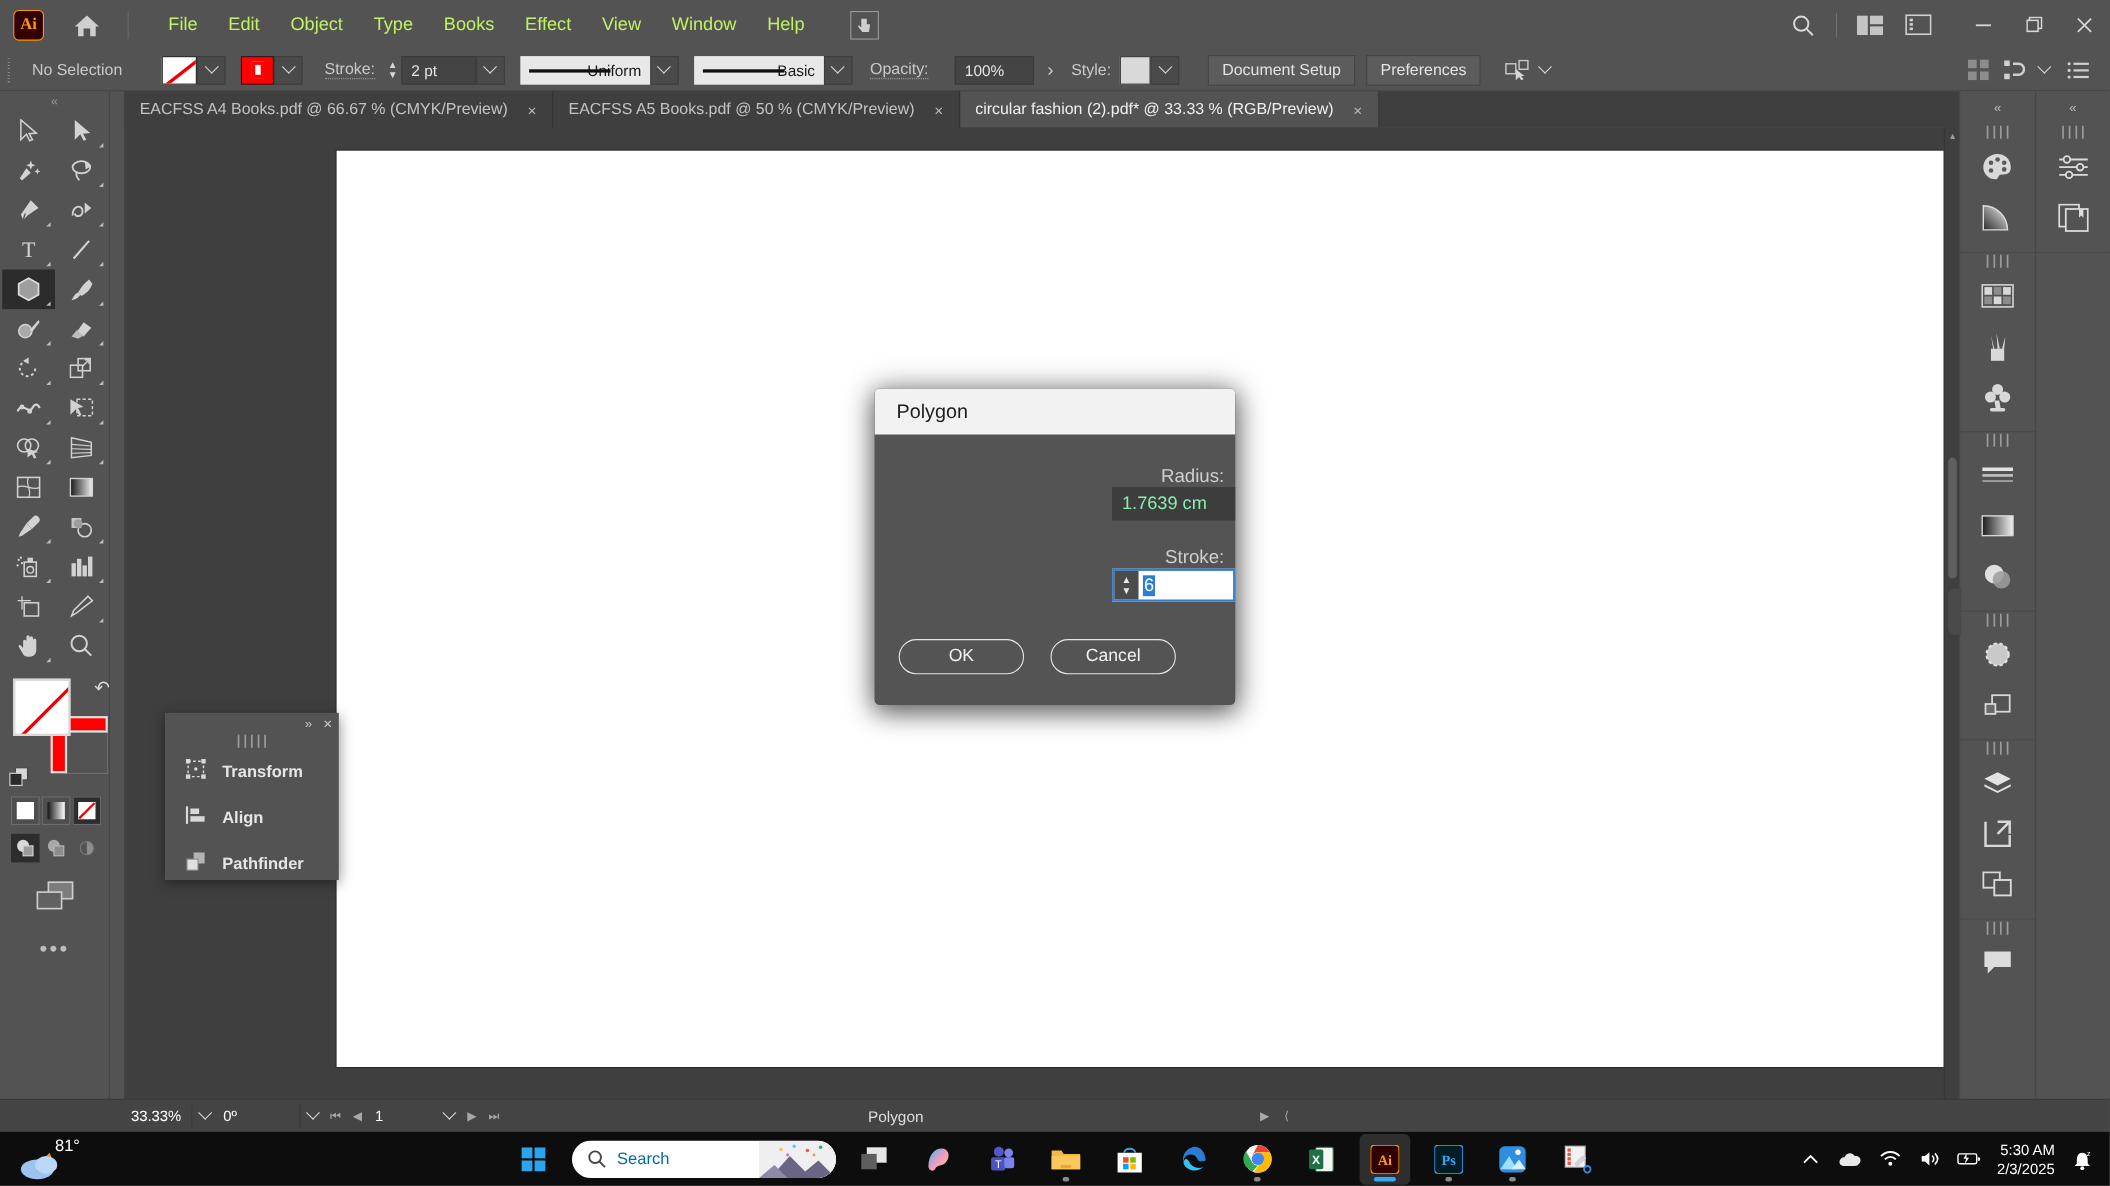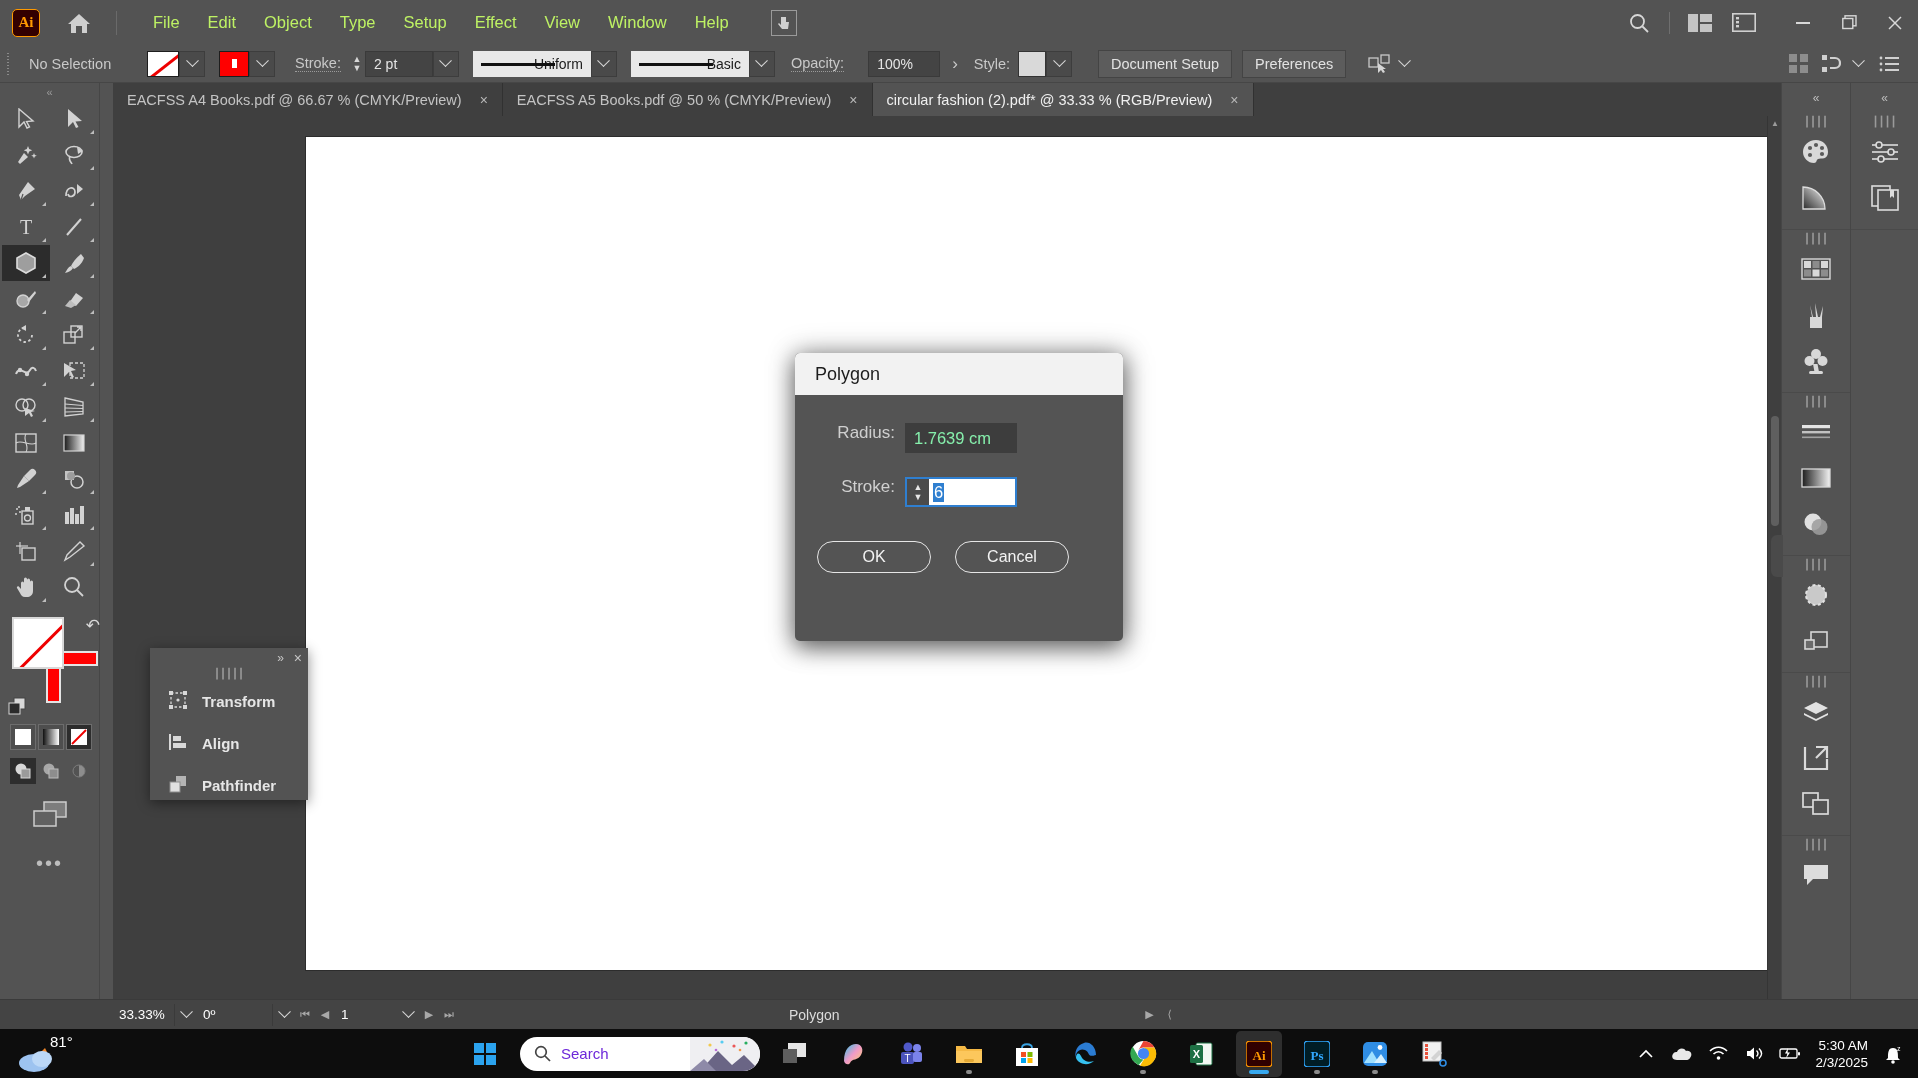--- a/index.html
+++ b/index.html
@@ -227,21 +227,21 @@
   }
   #dialog {
     position:absolute; left:795px; top:353px; width:328px; height:288px;
     background:#545454; border-radius:5px; overflow:hidden;
     box-shadow:0 6px 22px rgba(0,0,0,.5);
   }
   #dlg-title {
     height:42px; background:#f2f2f2; color:#1d1d1d; font-size:18px;
     display:flex; align-items:center; padding-left:20px;
   }
-  .dlg-row { display:flex; align-items:flex-start; margin-top:0; }
+  .dlg-row { display:flex; align-items:flex-end; margin-top:0;flex-direction:column; }
   #row-radius { margin-top:28px; padding-left:22px; }
   #row-sides  { margin-top:24px; padding-left:22px; }
   .dlg-label { color:#cfcfcf; font-size:17px; width:78px; text-align:right; margin-right:10px; }
   #radius-input {
     width:112px; height:30px; background:#3d3d3d; border:1px solid #3d3d3d;
     color:#86efac; font-size:16.5px; display:flex; align-items:center; padding-left:8px;
   }
   #sides-wrap {
     display:flex; align-items:center; height:30px; width:112px;
     border:2px solid #2f7fd0; background:#fff;
@@ -320,42 +320,42 @@
   }
   .tb-app.active { background:#2e2e2e; }
   .tb-app.active:after {
     content:""; position:absolute; bottom:3px; left:50%; transform:translateX(-50%);
     width:20px; height:4px; border-radius:2px; background:#37a9f0;
   }
   #searchbox {
     width:240px; height:34px; background:#fff; border-radius:17px;
     display:flex; align-items:center; padding-left:14px; position:relative; overflow:hidden;
   }
-  #searchbox .sbtext { color:#6d28d9; font-size:15px; margin-left:10px; }
+  #searchbox .sbtext { color:#0369a1; font-size:15px; margin-left:10px; }
   #tray { position:absolute; right:14px; display:flex; align-items:center; gap:14px; color:#fff; }
   #clock { text-align:right; line-height:17px; font-size:13.5px; color:#fff; }
   .tray-ic { display:flex; align-items:center; justify-content:center; width:22px; height:22px; }
 </style>
 </head>
 <body>
 
 <div id="menubar">
   <div class="ai-logo">Ai</div>
   <div class="home-icon">
     <svg width="30" height="30" viewBox="0 0 30 30">
         <path d="M15 6 L26 16 L23 16 L23 25 L18 25 L18 18 L12 18 L12 25 L7 25 L7 16 L4 16 Z" fill="#cfcfcf"></path>
       </svg>
   </div>
   <div class="menu-sep"></div>
   <div class="menu-items">
     <div class="menu-item">File</div>
     <div class="menu-item">Edit</div>
     <div class="menu-item">Object</div>
     <div class="menu-item">Type</div>
-    <div class="menu-item">Setup</div>
+    <div class="menu-item">Books</div>
     <div class="menu-item">Effect</div>
     <div class="menu-item">View</div>
     <div class="menu-item">Window</div>
     <div class="menu-item">Help</div>
   </div>
   <div class="touch-btn">
     <svg width="16" height="16" viewBox="0 0 16 16">
         <path d="M5 2 L5 10 L3 8 L2 9 L6 14 L12 14 L13 7 L10 7 L10 2 Z" fill="#cfcfcf"></path>
       </svg>
   </div>

